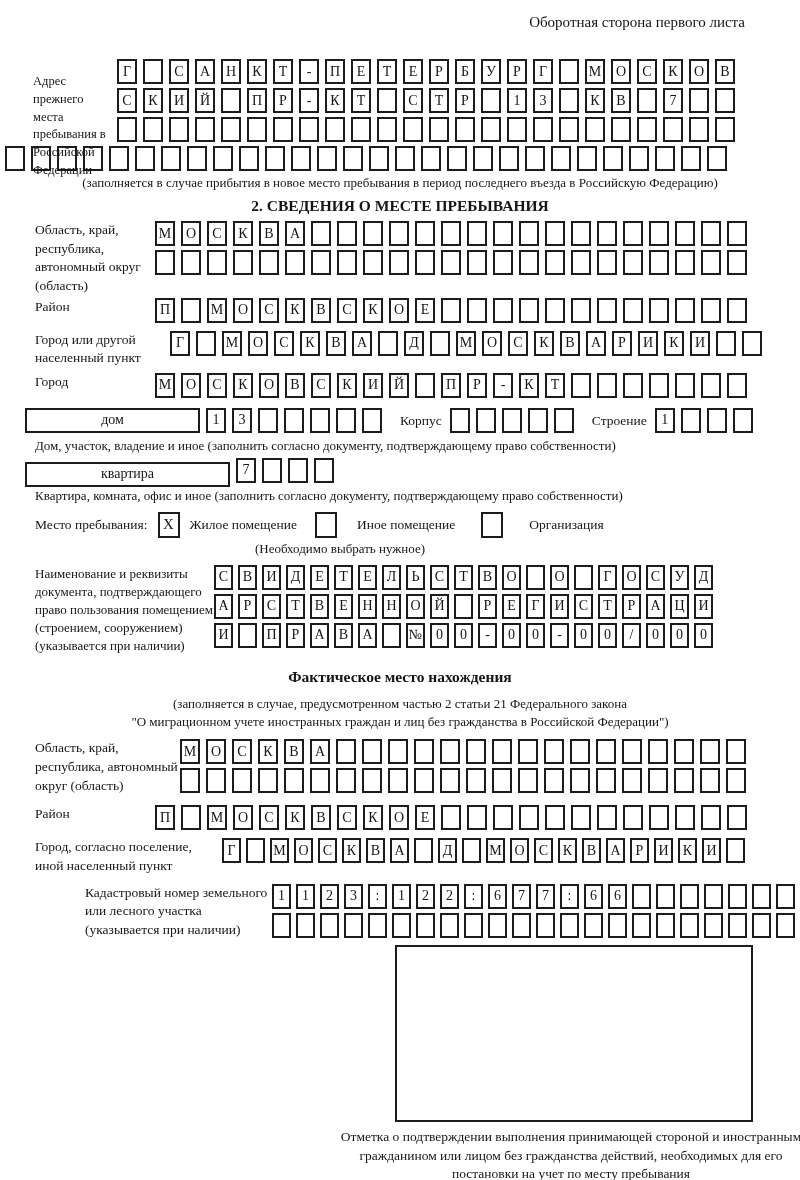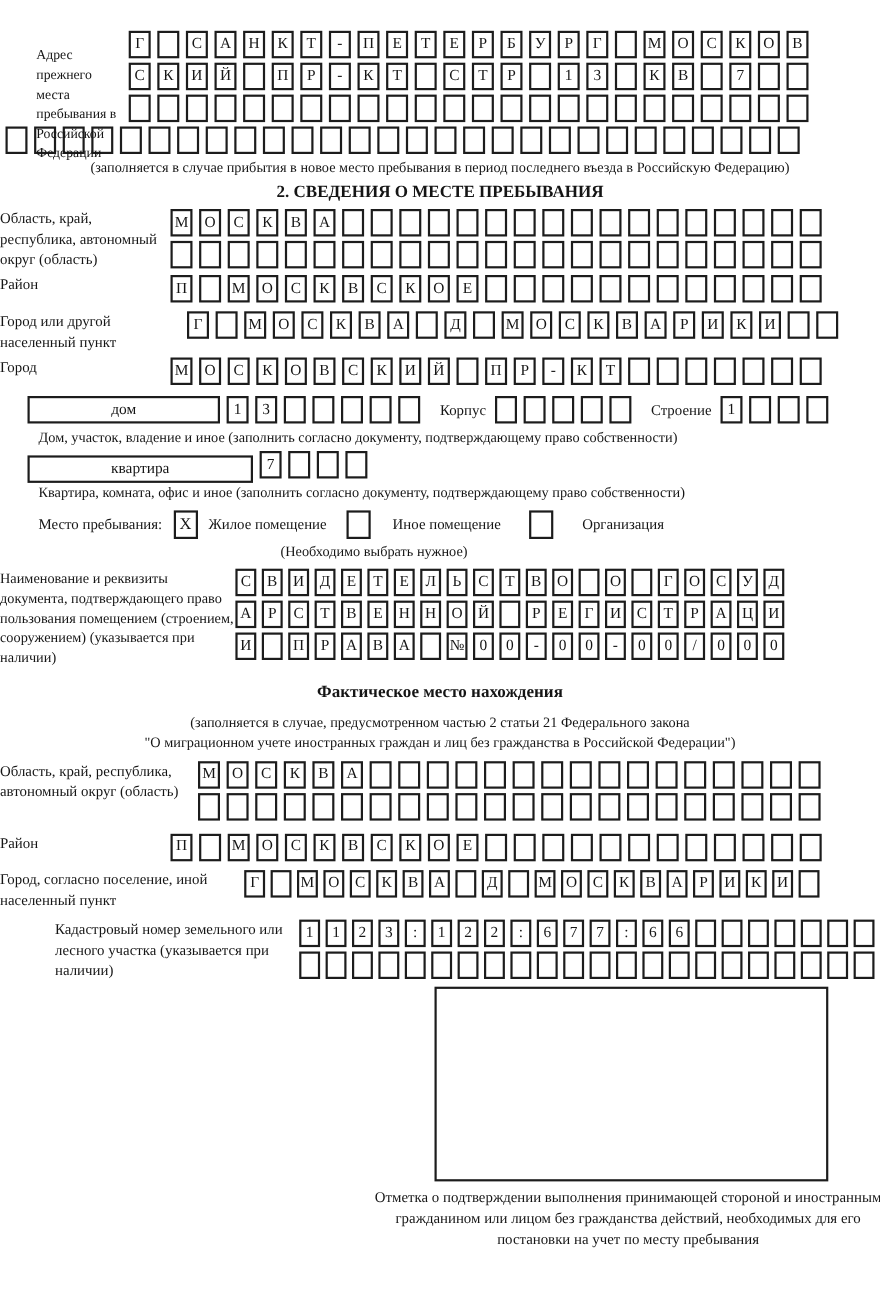--- a/index.html
+++ b/index.html
@@ -3,21 +3,21 @@
 <meta charset="utf-8">
 <style>
   * { box-sizing: border-box; }
   html,body { margin:0; padding:0; background:#fff; }
   body { font-family:"Liberation Serif","DejaVu Serif",serif; color:#151515; }
   .page { position:relative; width:800px; height:1180px; background:#fff; overflow:hidden; }
 
   .hdr { margin:14px 55px 0 0; text-align:right; font-size:15px; }
 
   .flexblock { display:flex; align-items:flex-start; }
-  .lblcol { font-size:13.5px; line-height:1.38; }
+  .lblcol { font-size:13.5px; line-height:1.38; padding-left:35px; }
 
   .cellrow { display:flex; margin-bottom:4px; height:25px; }
   .cell {
     flex:0 0 auto; width:20px; height:25px; border:2px solid #1c1c1c;
     margin-right:6px; display:flex; align-items:center; justify-content:center;
     font-size:14px; line-height:1; background:#fff;
   }
   .sm .cell { width:19px; margin-right:5px; }
 
   .note { font-size:13px; }
@@ -89,20 +89,21 @@
   .b-cad .lblcol { width:222px; }
 
   .stamp-box { margin:3px 0 0 395px; width:358px; height:177px; border:2px solid #1c1c1c; background:#fff; }
   .stamp-note { margin:6px 0 0 340px; width:462px; text-align:center; font-size:13.5px; line-height:1.4; }
 </style>
 </head>
 <body>
 
 <div class="page">
 
+  <div class="hdr">Оборотная сторона первого листа</div>
 
   <div class="prev-block">
     <div class="prev-label">Адрес прежнего места пребывания в Российской Федерации</div>
     <div class="prev-rows">
       <div class="cellrow">
           <span class="cell">Г</span>
           <span class="cell"></span>
           <span class="cell">С</span>
           <span class="cell">А</span>
           <span class="cell">Н</span>

